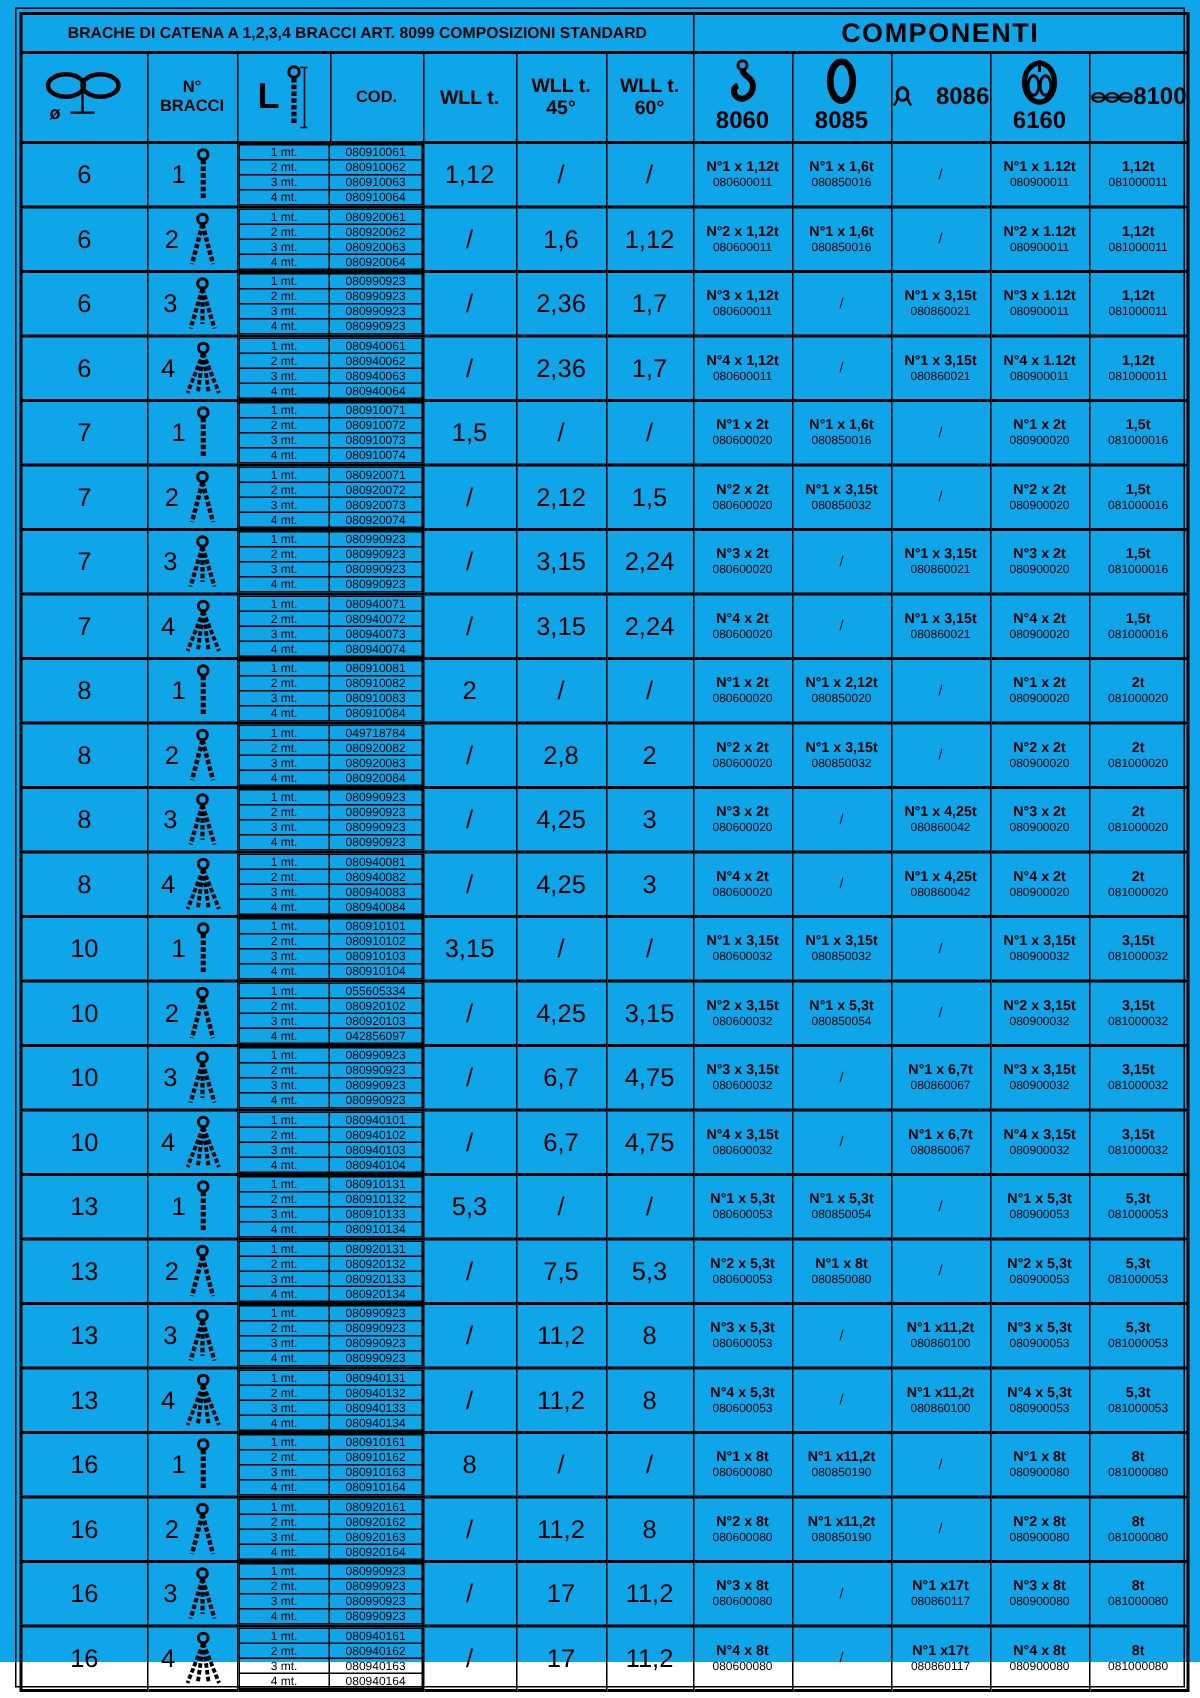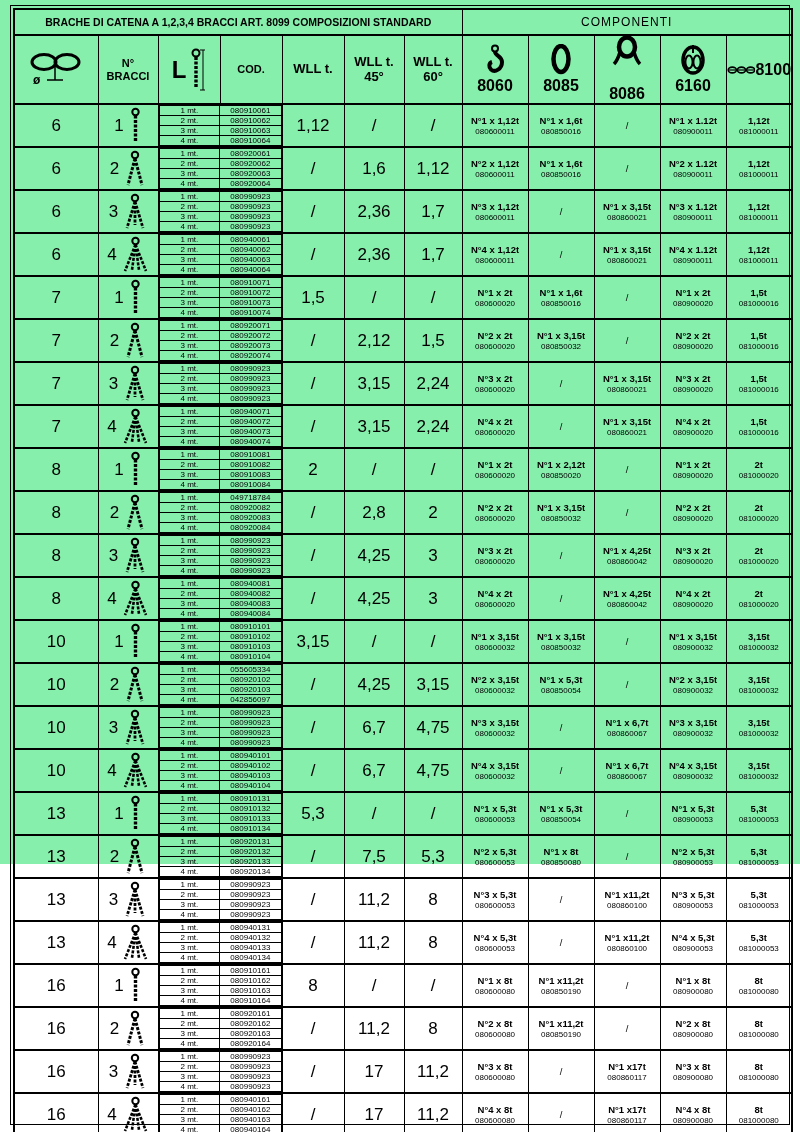--- a/index.html
+++ b/index.html
@@ -1,22 +1,22 @@
 <!DOCTYPE html>
 <html><head>
 <meta charset="utf-8">
 <style>
   html,body{margin:0;padding:0;background:#fff;}
   body{width:800px;height:1132px;font-family:"Liberation Sans",sans-serif;color:#000;}
-  .page{width:800px;height:864px;box-sizing:border-box;padding:5px 10px;background:#86efac;}
+  .page{width:800px;height:1108px;box-sizing:border-box;padding:5px 10px;background:#0ea5e9;}
   .frame{box-sizing:border-box;border:1px solid #000;padding:2px;height:1120px;}
   table.maintbl{border-collapse:collapse;table-layout:fixed;width:100%;height:100%;border:2px solid #000;}
   table.maintbl th, table.maintbl td{border:1px solid #000;border-top-width:2px;border-bottom-width:2px;padding:0;text-align:center;vertical-align:middle;overflow:hidden;}
   tr.hdr1 th{height:24px;font-size:10.5px;font-weight:bold;}
-  tr.hdr1 th.comp{font-size:12px;font-weight:normal;letter-spacing:1px;}
+  tr.hdr1 th.comp{font-size:18px;font-weight:bold;letter-spacing:1px;}
   tr.hdr2 th{height:58px;font-size:11px;font-weight:bold;line-height:1.15;}
   .hwrap{display:flex;align-items:center;justify-content:center;gap:4px;}
   .Lletter{font-size:24px;font-weight:bold;}
   .compnum{font-size:16px;font-weight:bold;margin-top:1px;}
   tr.drow{height:43px;}
   .bignum{font-size:17px;}
   .bracciwrap{display:flex;align-items:center;justify-content:center;gap:5px;}
   td.c-lcod{padding:0 2px;}
   table.subtbl{border-collapse:collapse;width:100%;height:100%;table-layout:fixed;}
   table.subtbl td{border:1px solid #000;font-size:8px;padding:0;height:25%;line-height:1;}
@@ -99,21 +99,21 @@
       </th>
       <th>
         <div class="hwrap" style="flex-direction:column;gap:0;">
           <svg width="22" height="32" viewBox="0 0 22 32">
             <ellipse cx="11" cy="15" rx="7.5" ry="13" fill="none" stroke="#000" stroke-width="4.5"></ellipse>
           </svg>
           <div class="compnum">8085</div>
         </div>
       </th>
       <th>
-        <div class="hwrap" style="flex-direction:column;gap:16px;">
+        <div class="hwrap" style="flex-direction:row;gap:16px;">
           <svg width="30" height="32" viewBox="0 0 30 32">
             <ellipse cx="15" cy="11" rx="8" ry="9.5" fill="none" stroke="#000" stroke-width="4.5"></ellipse>
             <path d="M8 16 C6 23,4 26,2 28 M22 16 C24 23,26 26,28 28" fill="none" stroke="#000" stroke-width="3.5"></path>
           </svg>
           <div class="compnum">8086</div>
         </div>
       </th>
       <th>
         <div class="hwrap" style="flex-direction:column;gap:0;">
           <svg width="26" height="32" viewBox="0 0 26 32">

